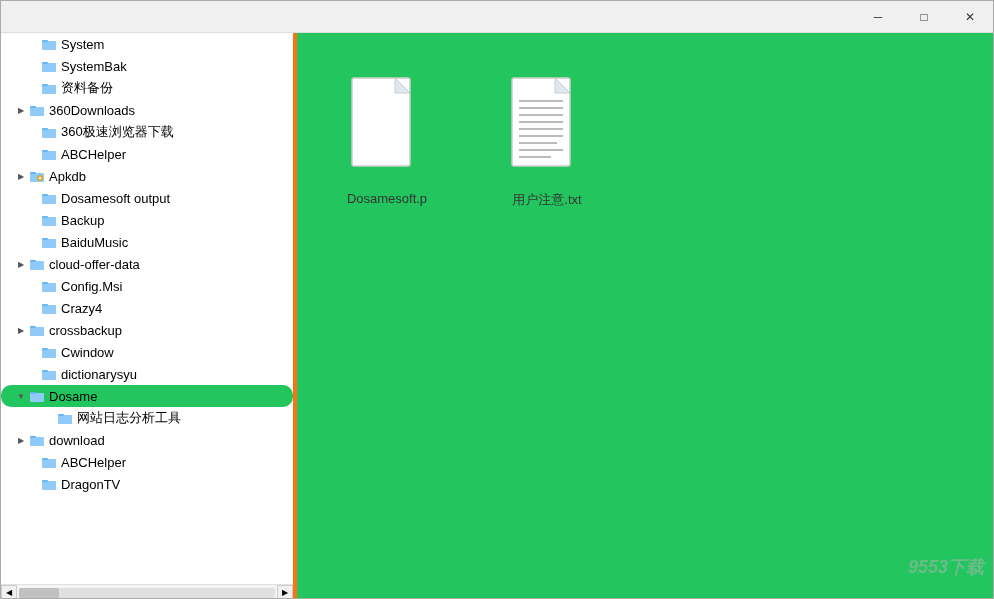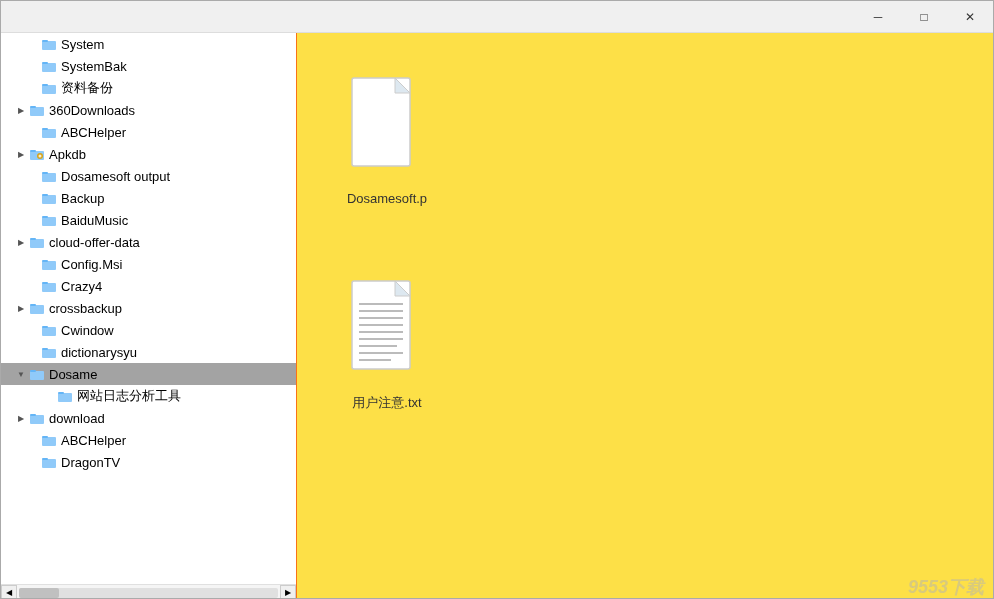--- a/index.html
+++ b/index.html
@@ -44,21 +44,21 @@
     .main-container {
       display: flex;
       height: calc(599px - 32px);
     }
 
     
     .sidebar {
       width: 296px;
       min-width: 296px;
       background: #fff;
-      border-right: 1px solid #f97316;
+      border-right: 4px solid #f97316;
       overflow: hidden;
       display: flex;
       flex-direction: column;
     }
     .sidebar-scroll {
       flex: 1;
       overflow-y: auto;
       overflow-x: hidden;
     }
     .sidebar-scroll::-webkit-scrollbar { width: 10px; }
@@ -68,21 +68,21 @@
     .tree-item {
       display: flex;
       align-items: center;
       height: 22px;
       padding-left: 8px;
       cursor: pointer;
       white-space: nowrap;
       color: #000;
       font-size: 13px;
     }
-    .tree-item.active { background: #a3a3a3; }
+    .tree-item.active { background: #22c55e; border-radius: 10px; }
 
     .tree-arrow {
       width: 16px;
       height: 16px;
       display: inline-flex;
       align-items: center;
       justify-content: center;
       font-size: 8px;
       color: #555;
       flex-shrink: 0;
@@ -140,24 +140,24 @@
     .hscroll-thumb {
       width: 40px;
       height: 10px;
       background: #c0c0c0;
       border-radius: 2px;
     }
 
     
     .content {
       flex: 1;
-      background: #fde047;
+      background: #22c55e;
       padding: 30px 40px;
       display: flex;
-      flex-direction: column;
+      flex-direction: row;
       align-items: flex-start;
       gap: 60px;
     }
 
     .file-item {
       display: flex;
       flex-direction: column;
       align-items: center;
       cursor: pointer;
       width: 100px;
@@ -174,21 +174,21 @@
     .file-name {
       margin-top: 8px;
       font-size: 13px;
       color: #333;
       text-align: center;
     }
 
     
     .watermark {
       position: fixed;
-      bottom: 0;
+      bottom: 20px;
       right: 10px;
       font-size: 18px;
       font-weight: bold;
       color: rgba(180,180,180,0.5);
       pointer-events: none;
       font-style: italic;
     }
   </style>
 </head>
 <body>
@@ -243,20 +243,30 @@
         <span class="tree-arrow collapsed"></span>
         <span class="folder-icon">
           <svg viewBox="0 0 16 16">
               <rect x="1" y="5" width="14" height="9" rx="1" fill="#90CAF9"></rect>
               <rect x="1" y="4" width="6" height="2" rx="1" fill="#64B5F6"></rect>
             </svg>
         </span>
         <span class="tree-label">360Downloads</span>
       </div>
 
+      <div class="tree-item indent-1">
+        <span class="tree-arrow empty"></span>
+        <span class="folder-icon">
+          <svg viewBox="0 0 16 16">
+              <rect x="1" y="5" width="14" height="9" rx="1" fill="#90CAF9"></rect>
+              <rect x="1" y="4" width="6" height="2" rx="1" fill="#64B5F6"></rect>
+            </svg>
+        </span>
+        <span class="tree-label">360极速浏览器下载</span>
+      </div>
 
       <div class="tree-item indent-1">
         <span class="tree-arrow empty"></span>
         <span class="folder-icon">
           <svg viewBox="0 0 16 16">
               <rect x="1" y="5" width="14" height="9" rx="1" fill="#90CAF9"></rect>
               <rect x="1" y="4" width="6" height="2" rx="1" fill="#64B5F6"></rect>
             </svg>
         </span>
         <span class="tree-label">ABCHelper</span>

